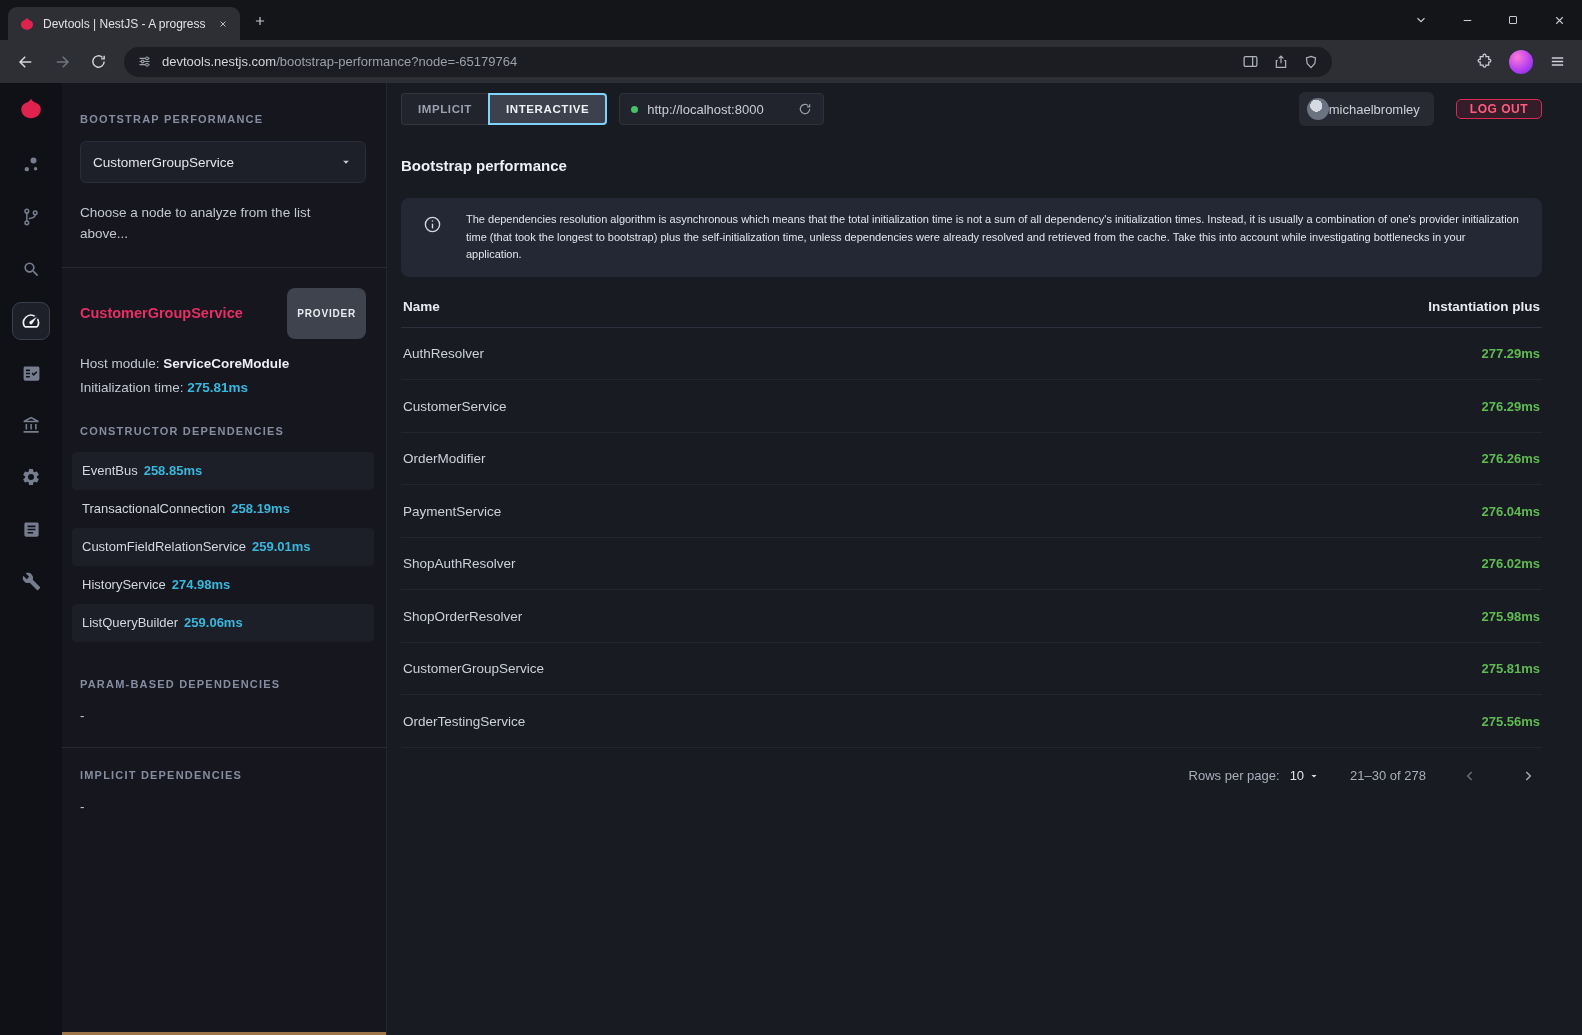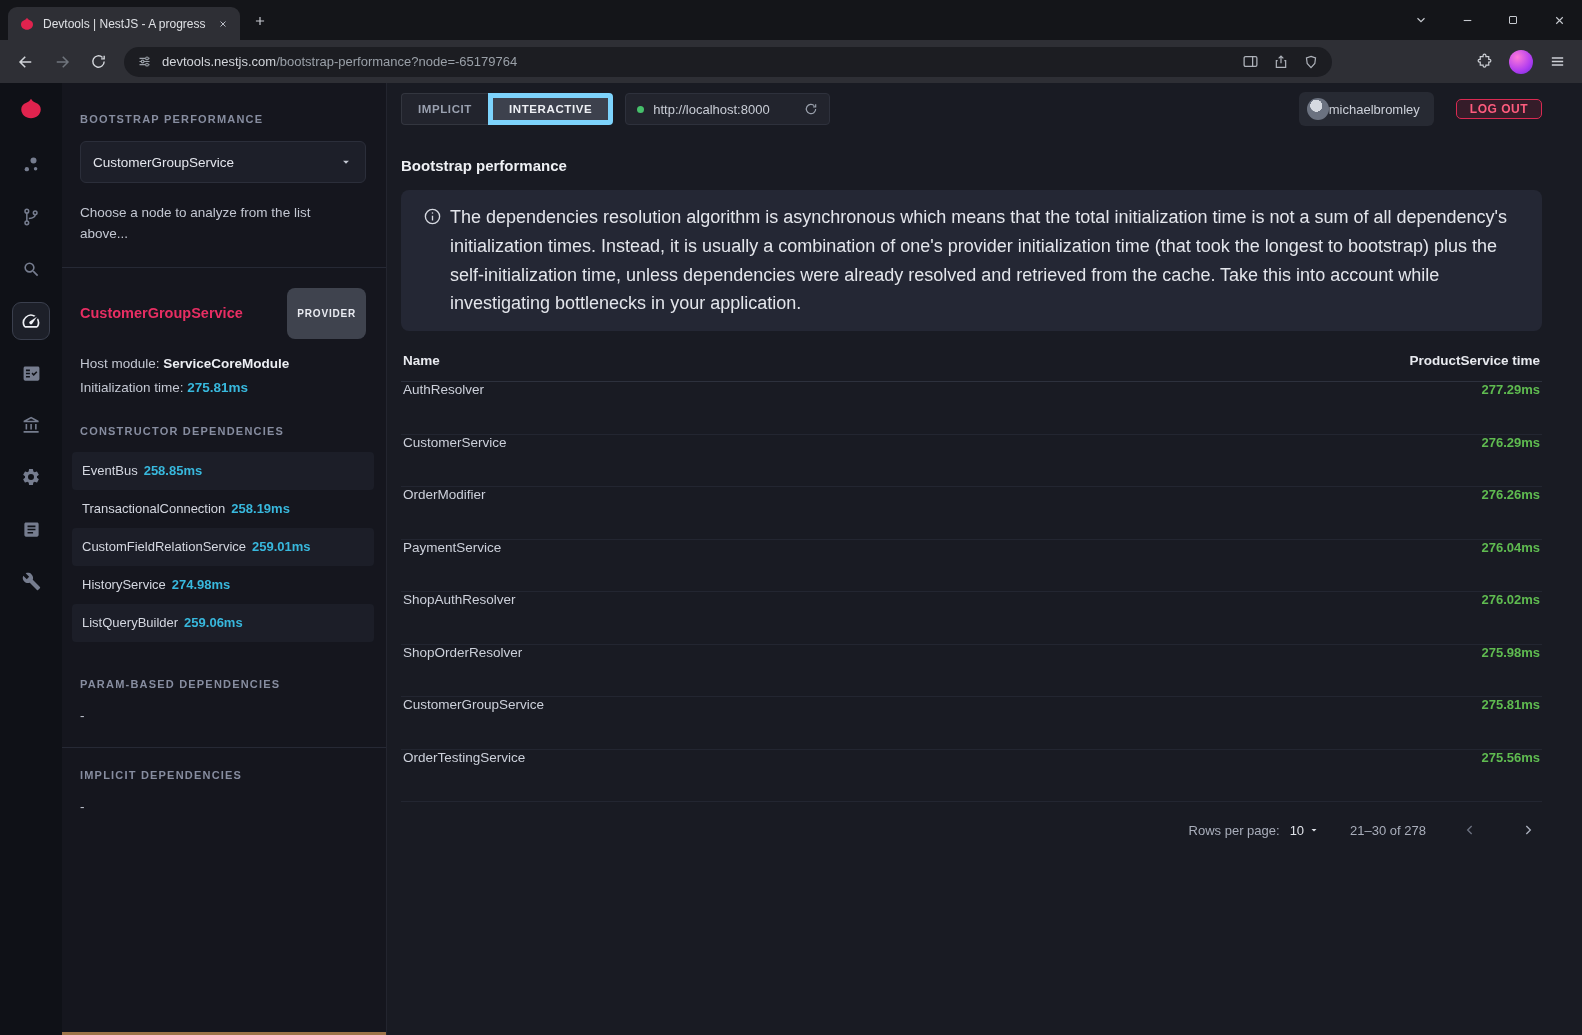--- a/index.html
+++ b/index.html
@@ -66,39 +66,39 @@
   .implicit-title{margin-top:21px;}
   .side-divider2{height:1px;background:#262935;margin:24px -20px 0 -18px;}
 
   
   .main{flex:1;display:flex;flex-direction:column;padding:0 40px 0 14px;min-width:0;}
   .main-header{height:52px;display:flex;align-items:center;flex:none;}
   .toggle-btn{height:32px;padding:0 16px;font-size:11.5px;font-weight:bold;letter-spacing:.6px;
               display:flex;align-items:center;}
   .toggle-btn.preview{background:#22242d;color:#9aa1b0;border:1px solid #33363f;border-right:none;
                       border-radius:4px 0 0 4px;}
-  .toggle-btn.interactive{background:#3d414d;color:#eef0f4;border:5px solid #7dd3fc;border-radius:0 4px 4px 0;text-align:center;}
+  .toggle-btn.interactive{background:#3d414d;color:#eef0f4;border:2px solid #7dd3fc;border-radius:0 4px 4px 0;text-align:center;}
   .target-input{height:32px;background:#22242d;border:1px solid #2e313c;border-radius:4px;display:flex;
                 align-items:center;gap:9px;padding:0 11px;color:#c9cdd6;font-size:13px;width:205px;margin-left:12px;}
   .status-dot{width:7px;height:7px;border-radius:50%;background:#46c06b;flex:none;}
   .target-refresh{margin-left:auto;color:#9aa0ac;display:grid;place-items:center;}
   .user-pill{margin-left:auto;height:34px;background:#272a33;border-radius:6px;display:flex;align-items:center;
              padding:0 14px 0 8px;color:#ccd0d9;font-size:13px;}
   .user-avatar{width:22px;height:22px;border-radius:50%;
       background:radial-gradient(circle at 42% 35%,#d6dae1 0 31%,#6b7280 32% 100%);}
   .logout-btn{margin-left:22px;height:20px;padding:0 13px;background:rgba(224,35,78,.14);
               border:1px solid #d92a52;color:#ff5c7e;font-weight:bold;font-size:12px;letter-spacing:.5px;
               border-radius:5px;display:flex;align-items:center;}
   .page-title{font-size:15px;font-weight:bold;color:#eef0f4;margin-top:22px;}
-  .info-box{margin-top:16px;background:#242734;border-radius:8px;padding:13px 22px;display:flex;gap:8px;
-            color:#e3e5eb;font-size:18px;line-height:1.6;}
+  .info-box{margin-top:24px;background:#242734;border-radius:8px;padding:13px 22px;display:flex;gap:24px;
+            color:#e3e5eb;font-size:11px;line-height:1.6;}
   .info-icon{flex:none;margin-top:4px;color:#d6d9e0;}
   .thead{display:flex;justify-content:space-between;padding:22px 2px 13px;border-bottom:1px solid #2d313d;
          color:#e8eaef;font-weight:bold;font-size:13.5px;}
-  .trow{display:flex;justify-content:space-between;align-items:flex-start;height:52.5px;
+  .trow{display:flex;justify-content:space-between;align-items:center;height:52.5px;
         border-bottom:1px solid #232631;font-size:13.5px;color:#ccd0da;padding:0 2px;}
   .row-time{color:var(--time-green,#5fbb50);font-weight:bold;font-size:13px;}
   .pagination{display:flex;align-items:center;justify-content:flex-end;gap:30px;height:56px;
               color:#a9aebb;font-size:13px;}
   .rpp{display:flex;align-items:center;gap:10px;}
   .rpp-value{color:#dfe2e8;display:flex;align-items:center;gap:4px;}
   .pg-btn{display:grid;place-items:center;width:28px;height:28px;border-radius:50%;}
   .pg-btn.prev{color:#6c7280;}
   .pg-btn.next{color:#aab0bd;}
   .bottom-strip{position:absolute;left:62px;bottom:0;width:324px;height:3px;background:#9d7448;}
@@ -366,21 +366,21 @@
               <circle cx="12" cy="12" r="9"></circle>
               <path d="M12 11v6"></path>
               <circle cx="12" cy="7.6" r="1" fill="currentColor" stroke="none"></circle>
             </svg>
         </span>
         <span>The dependencies resolution algorithm is asynchronous which means that the total initialization time is not a sum of all dependency's initialization times. Instead, it is usually a combination of one's provider initialization time (that took the longest to bootstrap) plus the self-initialization time, unless dependencies were already resolved and retrieved from the cache. Take this into account while investigating bottlenecks in your application.</span>
       </div>
 
       <div class="thead">
         <span>Name</span>
-        <span>ProductService time</span>
+        <span>Instantiation plus</span>
       </div>
       <div>
           <div class="trow">
       <span class="row-name">AuthResolver</span>
       <span class="row-time">277.29ms</span>
     </div>
           <div class="trow">
       <span class="row-name">CustomerService</span>
       <span class="row-time">276.29ms</span>
     </div>

